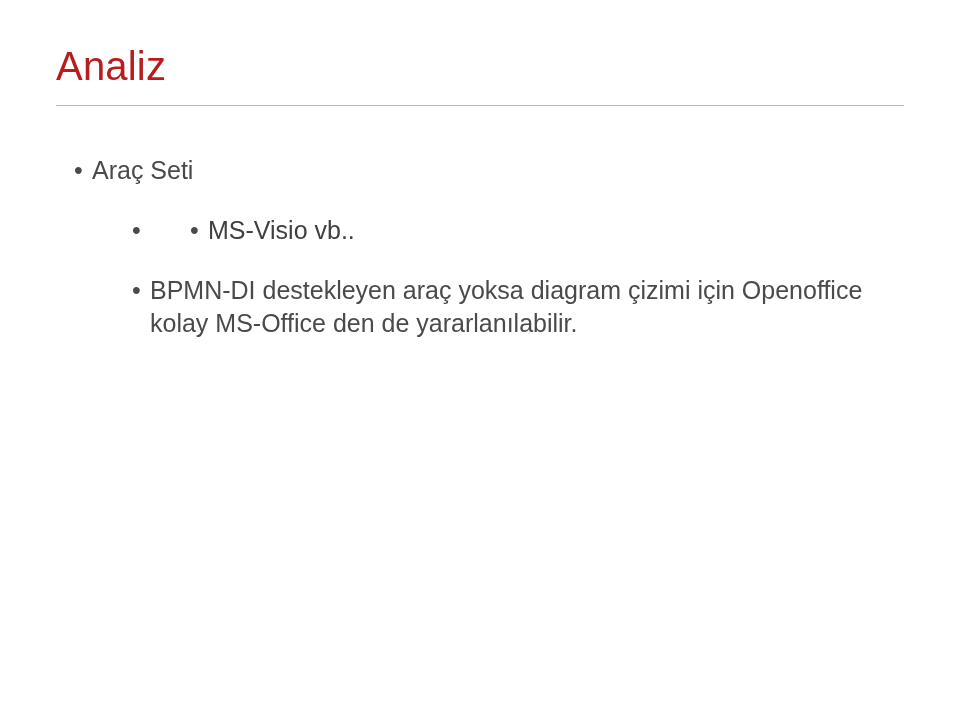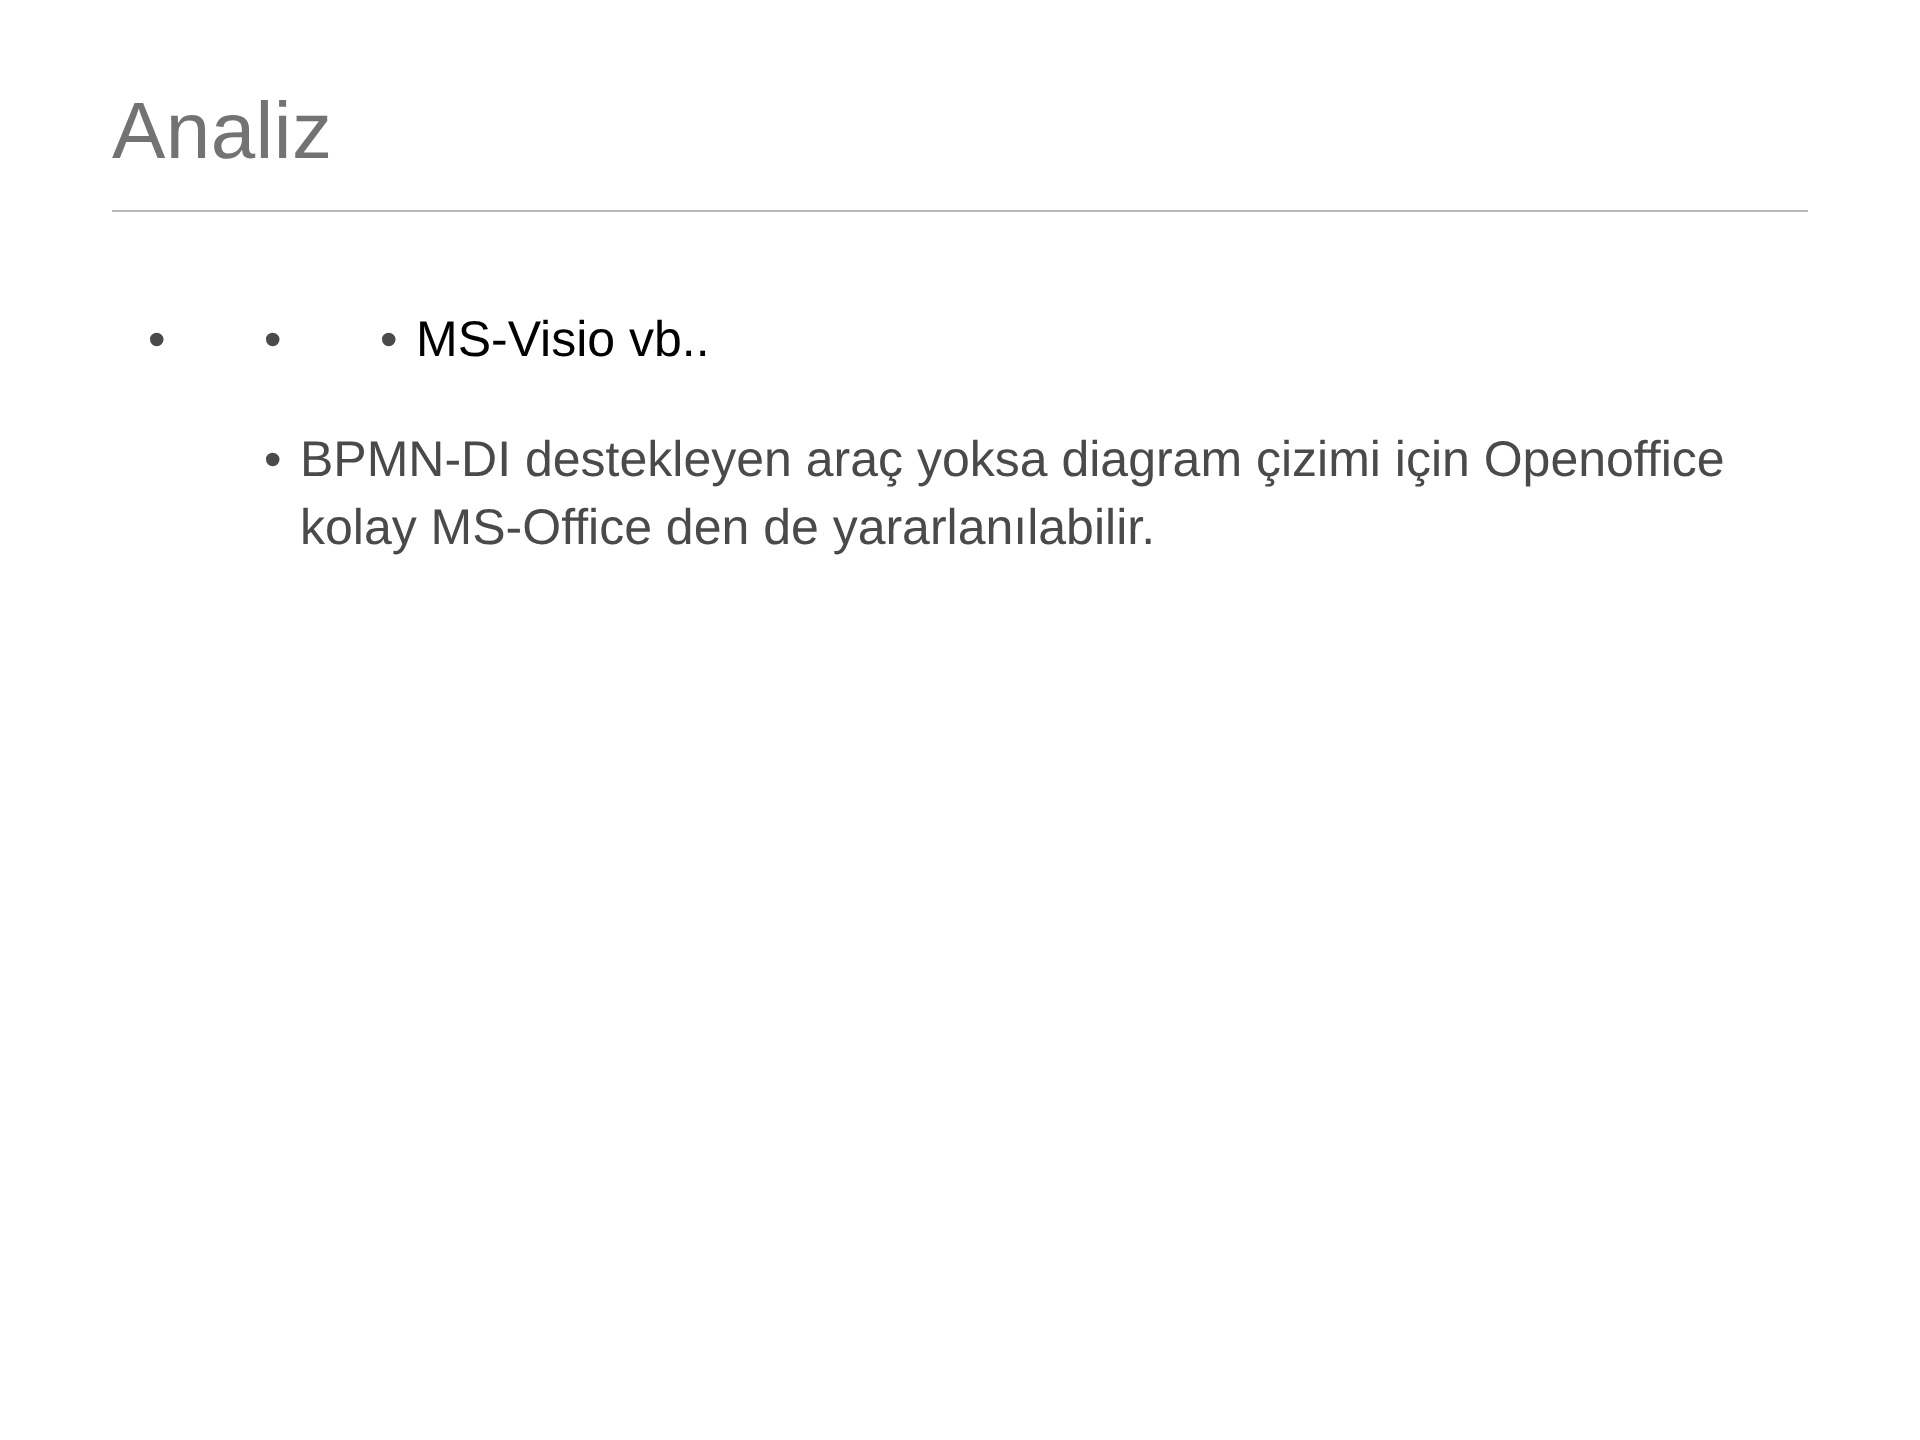--- a/index.html
+++ b/index.html
@@ -6,21 +6,21 @@
   html, body { width: 960px; height: 720px; background: #ffffff; font-family: "Helvetica Neue", Helvetica, Arial, sans-serif; }
   .slide {
     width: 960px;
     height: 720px;
     padding: 44px 56px 40px 56px;
     color: #4a4a4a;
   }
   .title {
     font-size: 40px;
     font-weight: 400;
-    color: #737373;
+    color: #b91c1c;
     letter-spacing: 0.2px;
     padding-bottom: 16px;
     border-bottom: 1px solid #b8b8b8;
     margin-bottom: 48px;
   }
   .level1 {
     list-style: none;
     padding-left: 18px;
   }
   .level1 > li {
@@ -62,41 +62,42 @@
   }
   .level3 {
     list-style: none;
     padding-left: 40px;
     margin-top: 26px;
   }
   .level3 > li {
     position: relative;
     font-size: 25px;
     line-height: 1.35;
-    color: #000000;
+    color: #404040;
     margin-bottom: 26px;
     padding-left: 18px;
   }
   .level3 > li::before {
     content: "•";
     position: absolute;
     left: 0;
     top: 0;
     font-size: 25px;
     color: #4a4a4a;
   }
 </style>
 </head>
 <body>
 
 <div class="slide">
   <h1 class="title">Analiz</h1>
 
   <ul class="level1">
     <li>
+      <span>Araç Seti</span>
 
       <ul class="level2">
         <li>
           <ul class="level3">
             <li>
               <span>MS-Visio vb..</span>
             </li>
           </ul>
         </li>
         <li>

